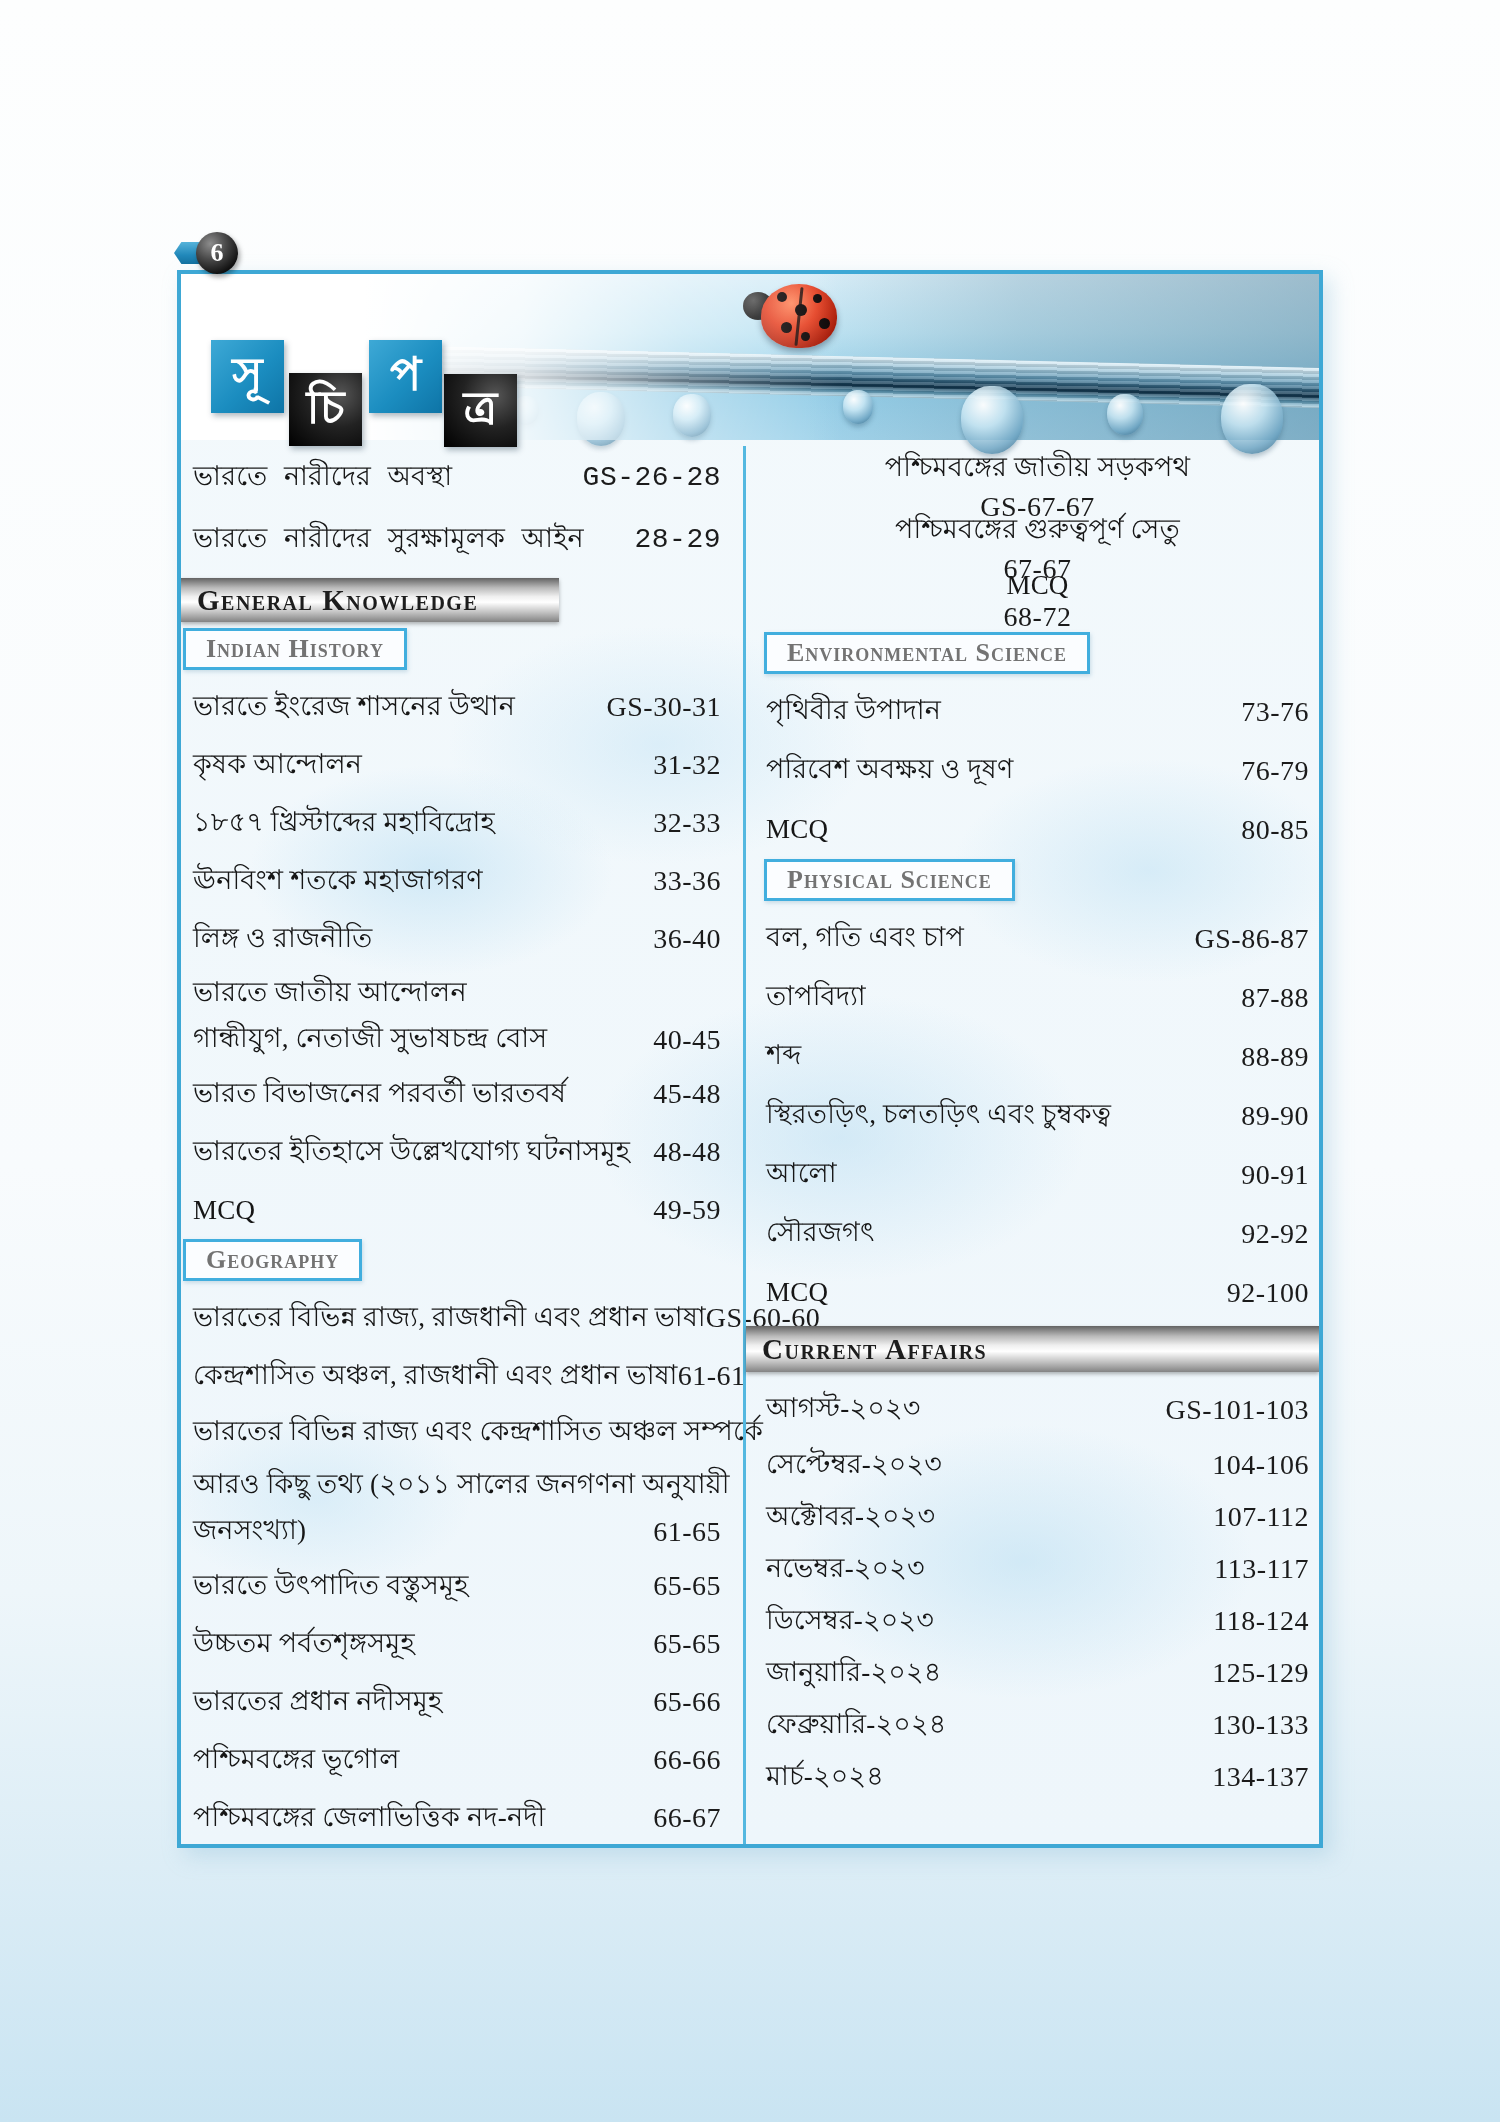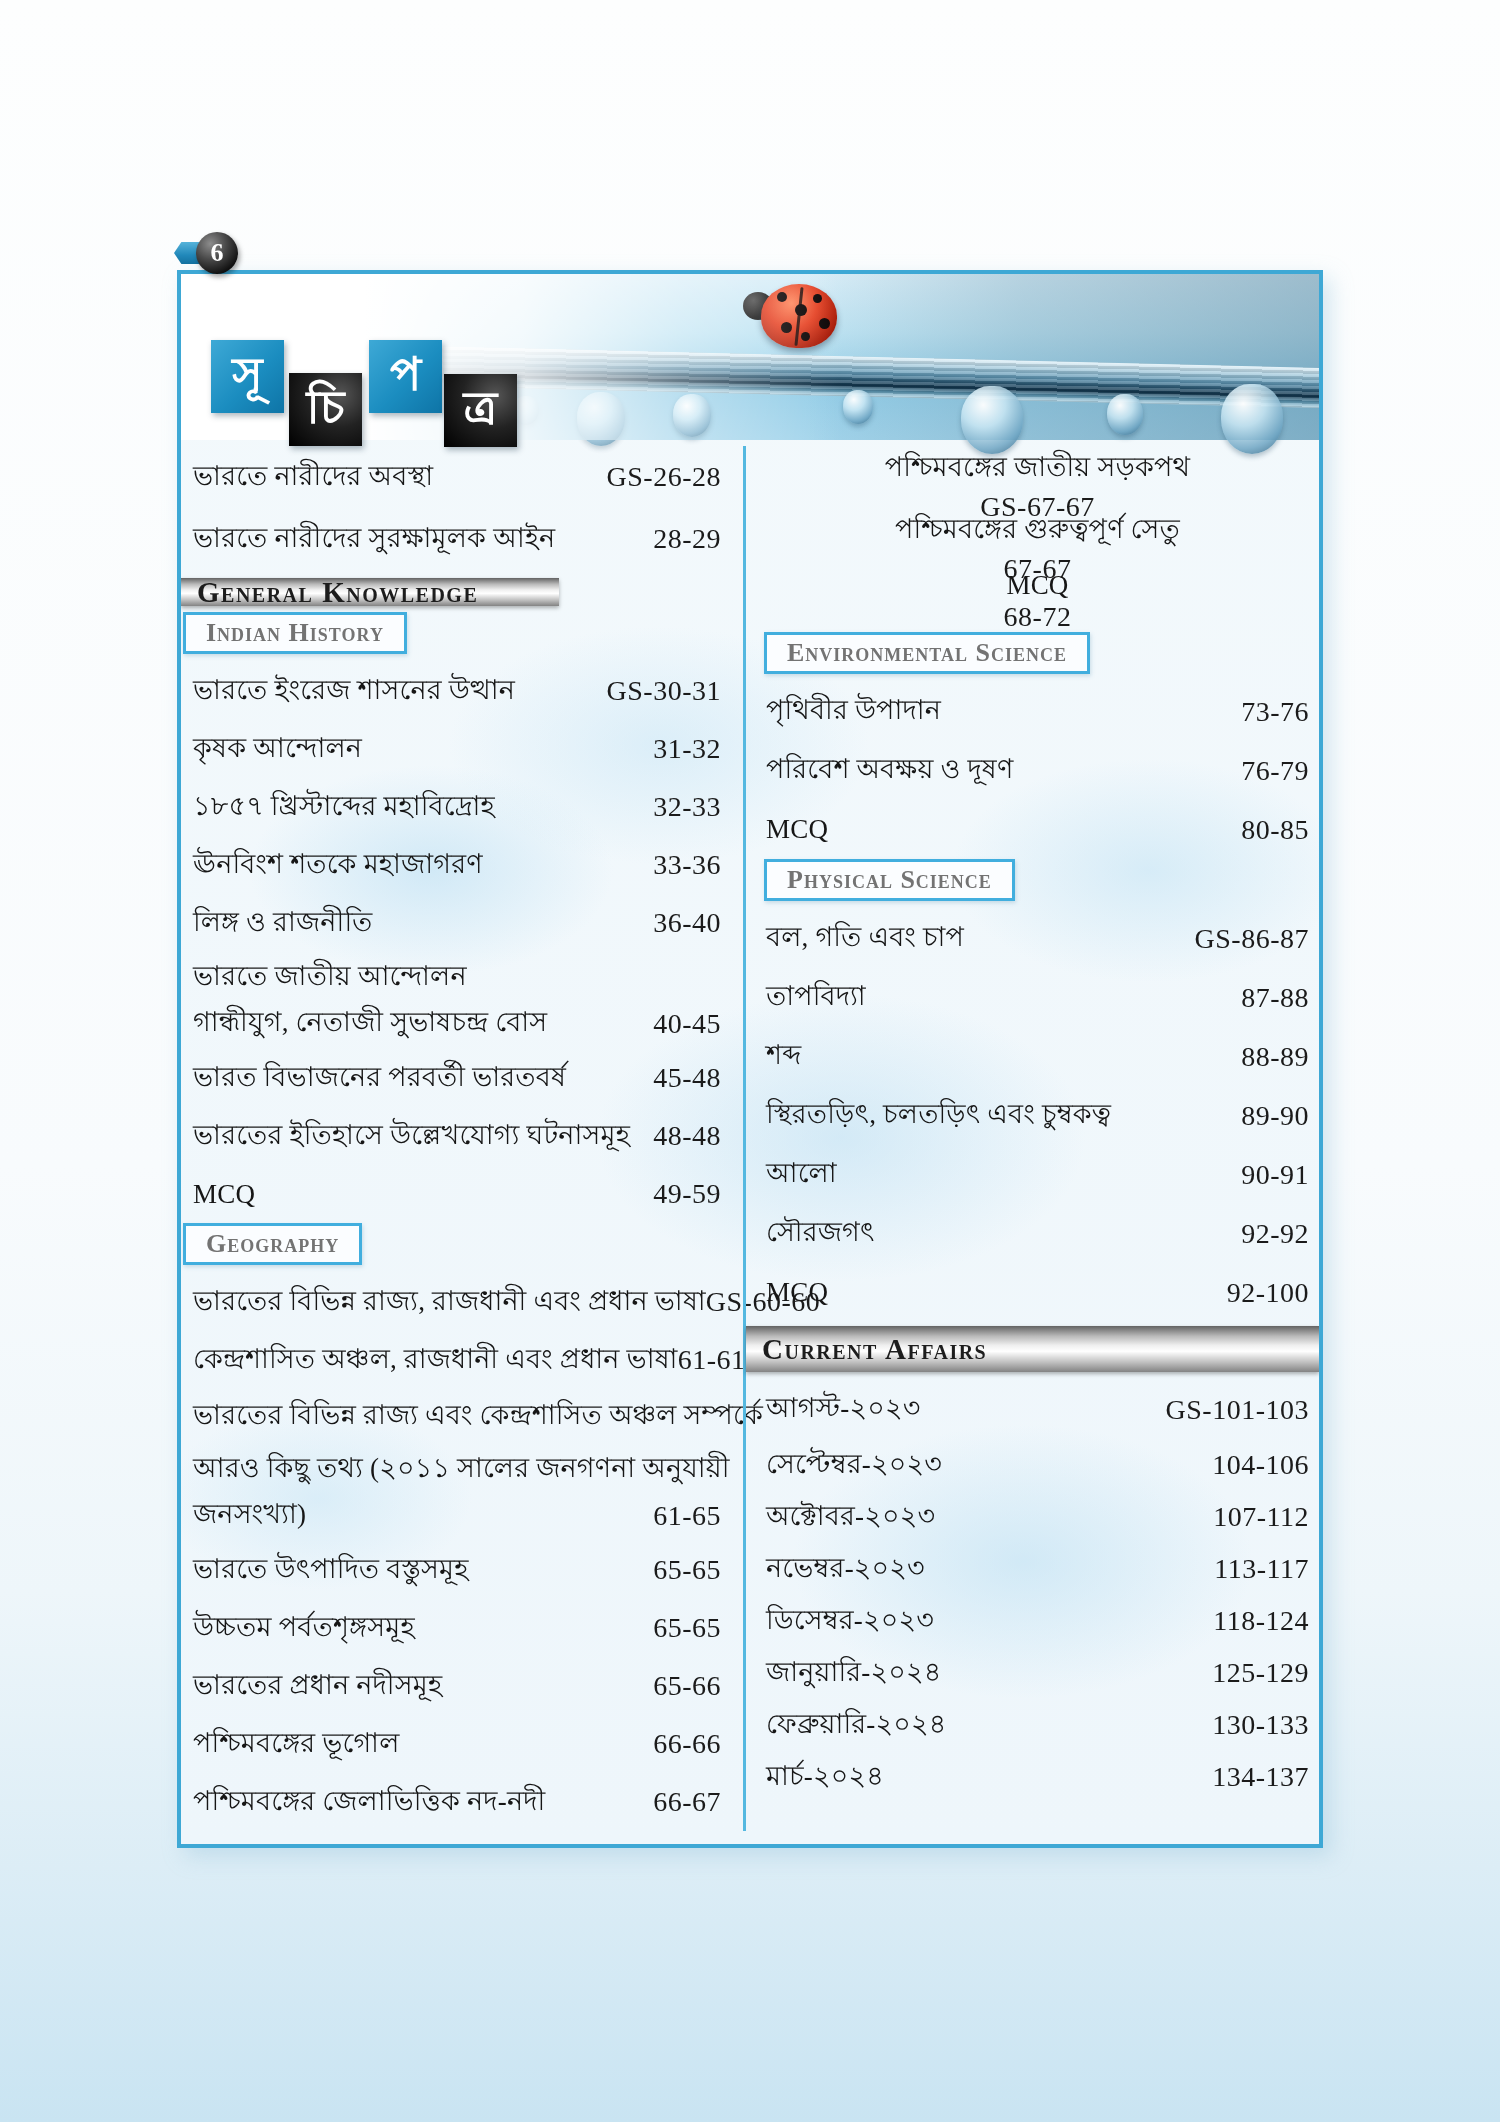--- a/index.html
+++ b/index.html
@@ -100,41 +100,41 @@
 
   
   .content { position:relative; display:flex; align-items:stretch; padding-top:6px; z-index:1; }
   .divider { width:3px; background:#54b8e0; }
   .col { display:flex; flex-direction:column; }
   .col-left  { width:562px; }
   .col-right { flex:1; }
 
   .row { display:flex; justify-content:space-between; align-items:center; }
   .col-left  .row { height:58px; padding:0 22px 0 12px; }
-  .col-left  .row:nth-child(-n+2) { height:62px; }
+  .col-left  .row:nth-child(-n+2) { height:62px;font-family:Liberation Mono, monospace; }
   .col-left  .row:nth-child(17) { height:55px; }
   .col-right .row { height:59px; padding:0 10px 0 20px; }
   .col-right .row:nth-child(-n+3) { height:62px;flex-direction:column; }
   .col-right .row:nth-child(n+18) { height:52px; }
 
   .row2 { display:flex; flex-direction:column; justify-content:center; }
   .col-left  .row2 { height:97px; padding:0 22px 0 12px; }
   .row2 .l1 { height:46px; display:flex; align-items:center; }
   .row2 .l2 { height:46px; display:flex; justify-content:space-between; align-items:center; }
 
   .t {
     font-size:27px; color:#161616; letter-spacing:.2px;
     white-space:nowrap;
   }
   .p {
     font-size:28px; color:#1b1b1b; letter-spacing:.5px; white-space:nowrap;
   }
 
   .bar {
-    height:28px; display:flex; align-items:center; padding-left:16px;
+    height:44px; display:flex; align-items:center; padding-left:16px;
     background: linear-gradient(180deg,#636363 0%, #b9b9b9 22%, #efefef 42%, #ffffff 55%, #c2c2c2 78%, #838383 100%);
     box-shadow: 0 2px 4px rgba(0,0,0,.3);
   }
   .col-left  .bar { width:378px; margin:8px 0 6px 0; }
   .col-right .bar { width:100%; height:46px; margin:4px 0 8px 0; }
   .bar-label {
     font-variant: small-caps; font-weight:bold; font-size:29px; color:#1d1d1d;
     letter-spacing:1.5px;
   }
 

